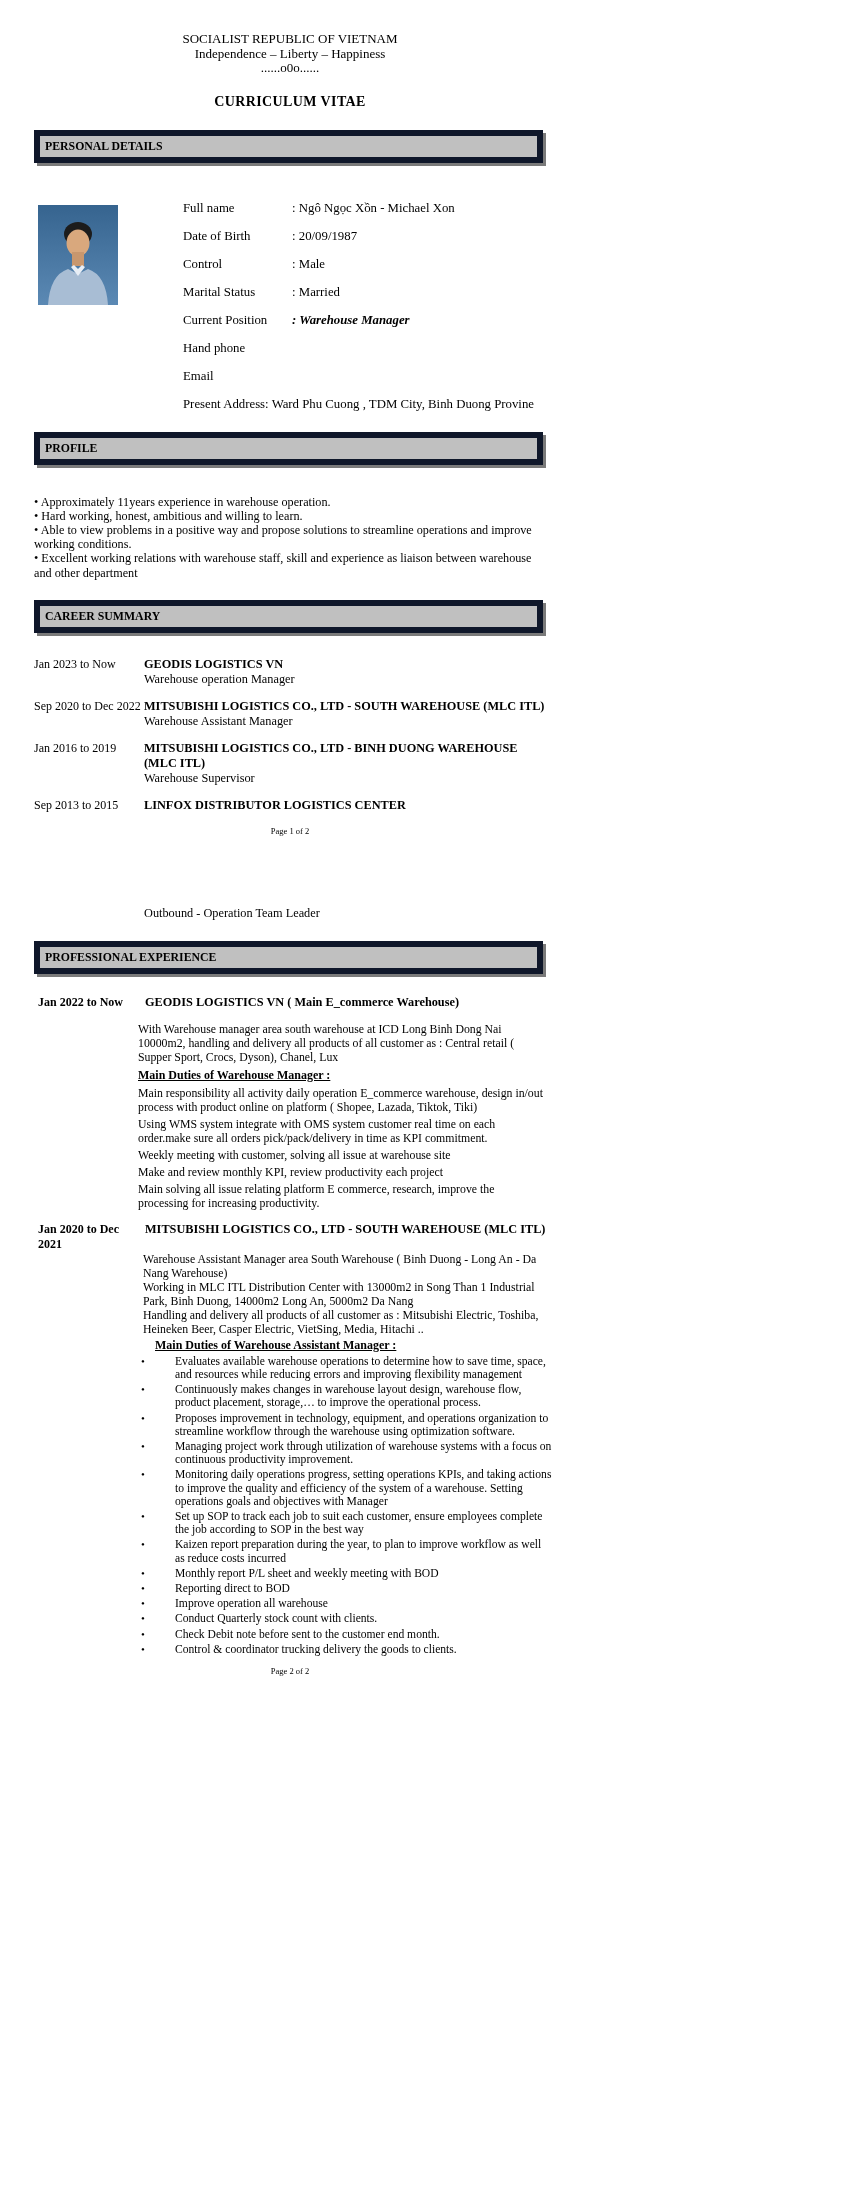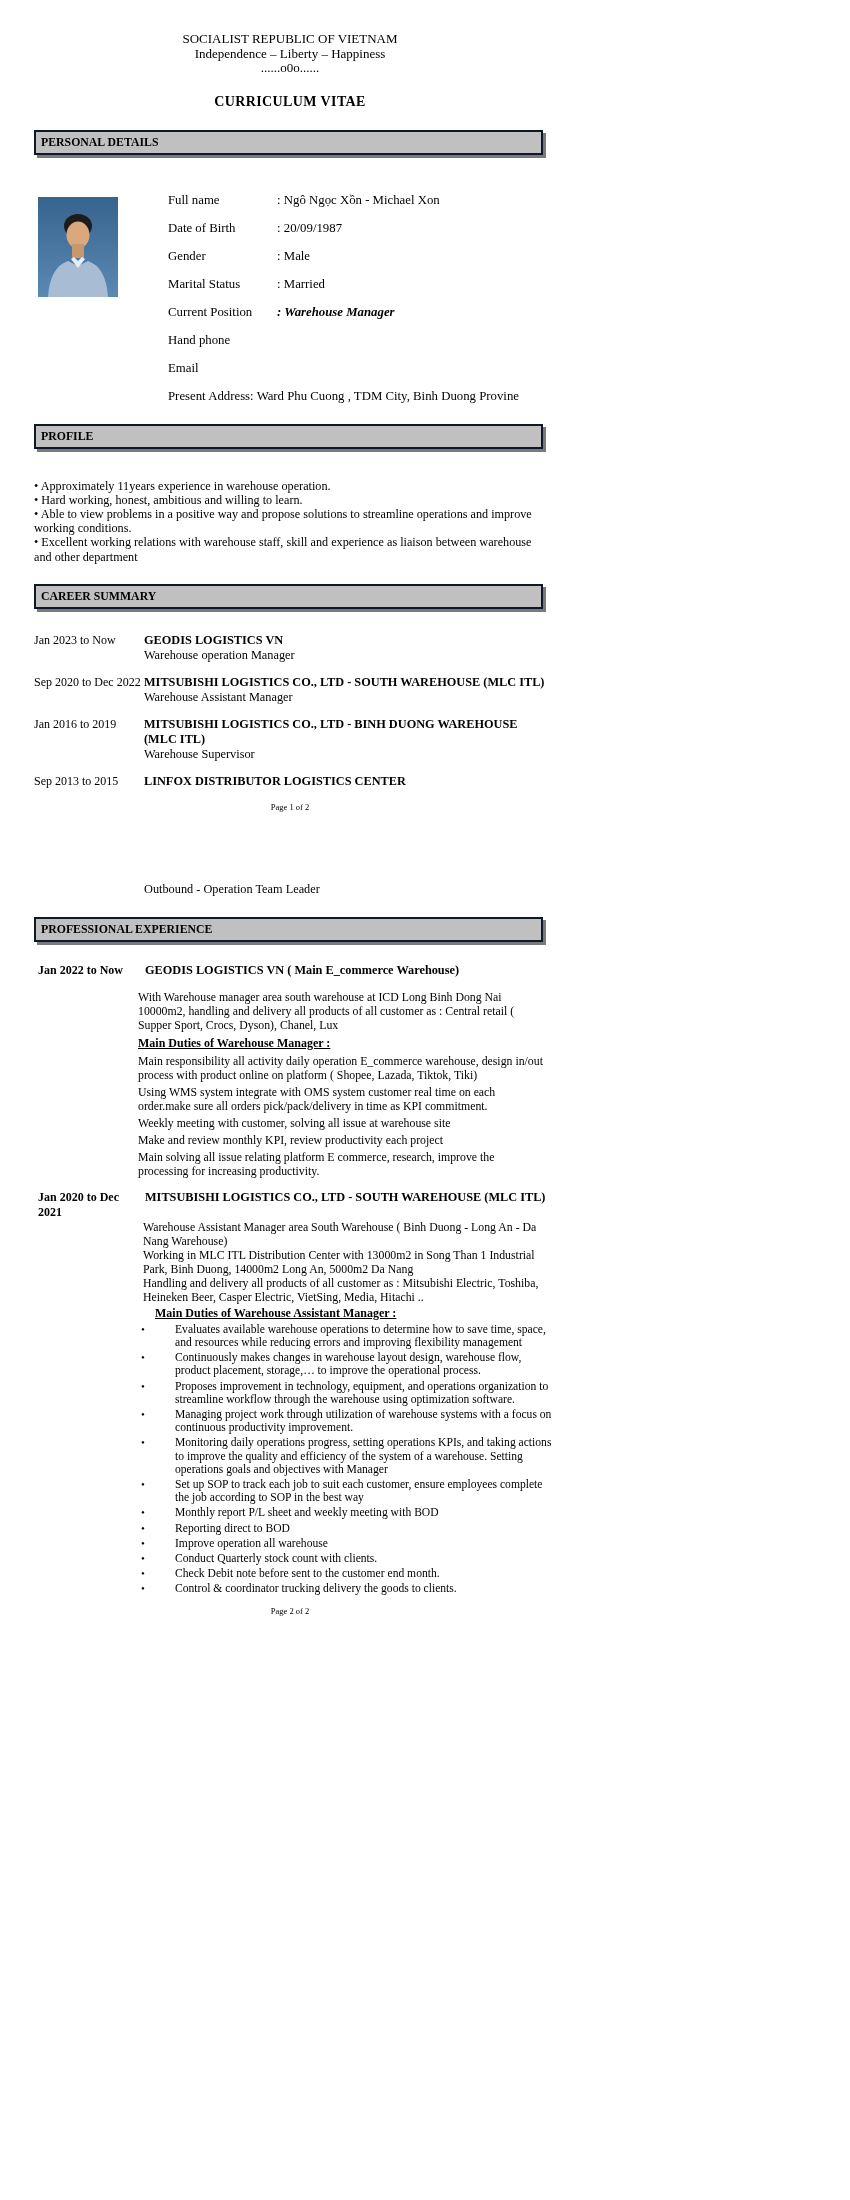--- a/index.html
+++ b/index.html
@@ -13,33 +13,33 @@
   .content { position:absolute; left:34px; top:0; width:512px; }
 
   
   .nat { padding-top:32px; text-align:center; font-size:13px; line-height:14.5px; }
   .cv-title { margin-top:18px; text-align:center; font-size:14px; font-weight:bold; letter-spacing:.4px; }
 
   
   .bar {
     margin-top:20px;
     background:#c0c0c0;
-    border:2px solid #0f172a;
+    border:6px solid #0f172a;
     box-shadow:3px 3px 0 #7a7a7a;
     font-weight:bold;
     font-size:11.8px;
     padding:3px 6px 3px 5px;
     width:509px;
   }
 
   
   .personal { display:flex; margin-top:38px; }
   .photo { width:80px; height:100px; margin-left:4px; margin-top:4px; flex:none; }
   .photo svg { display:block; width:80px; height:100px; }
-  .fields { margin-left:50px; font-size:12.8px; }
+  .fields { margin-left:65px; font-size:12.8px; }
   .frow { margin-bottom:13px; }
   .flabel { display:inline-block; width:109px; }
   .fvalue {}
   .fvalue.bold-italic { font-weight:bold; font-style:italic; }
   .address { margin-top:8px; font-size:12.8px; }
 
   
   .profile-text { margin-top:30px; font-size:12.2px; line-height:14.2px; width:510px; }
 
   
@@ -115,21 +115,21 @@
         </svg>
       </div>
       <div class="fields">
         <div class="frow">
           <span class="flabel">Full name</span><span class="fvalue">: Ngô Ngọc Xồn -  Michael Xon</span>
         </div>
         <div class="frow">
           <span class="flabel">Date of Birth</span><span class="fvalue">: 20/09/1987</span>
         </div>
         <div class="frow">
-          <span class="flabel">Gender</span><span class="fvalue">: Male</span>
+          <span class="flabel">Control</span><span class="fvalue">: Male</span>
         </div>
         <div class="frow">
           <span class="flabel">Marital Status</span><span class="fvalue">: Married</span>
         </div>
         <div class="frow">
           <span class="flabel">Current Position</span><span class="fvalue bold-italic">: Warehouse Manager</span>
         </div>
         <div class="frow">
           <span class="flabel">Hand phone</span><span class="fvalue"></span>
         </div>
@@ -215,20 +215,21 @@
     <div class="p2">Handling and delivery all products of all customer as : Mitsubishi Electric, Toshiba, Heineken Beer, Casper Electric, VietSing, Media, Hitachi ..</div>
     <div class="duties duties2">Main Duties of  Warehouse Assistant Manager :</div>
 
     <div class="blist">
       <div class="bitem">Evaluates available warehouse operations to determine how to save time, space, and resources while reducing errors and improving flexibility management</div>
       <div class="bitem">Continuously makes changes in warehouse layout design, warehouse flow, product placement, storage,… to improve the operational process.</div>
       <div class="bitem">Proposes improvement in technology, equipment, and operations organization to streamline workflow through the warehouse using optimization software.</div>
       <div class="bitem">Managing project work through utilization of warehouse systems with a focus on continuous productivity improvement.</div>
       <div class="bitem">Monitoring daily operations progress, setting operations KPIs, and taking actions to improve the quality and efficiency of the system of a warehouse. Setting operations goals and objectives with Manager</div>
       <div class="bitem">Set up SOP to track each job to suit each customer, ensure employees complete the job according to SOP in the best way</div>
+      <div class="bitem">Kaizen report preparation during the year, to plan to improve workflow as well as reduce costs incurred</div>
       <div class="bitem">Monthly report P/L sheet and weekly meeting with BOD</div>
       <div class="bitem">Reporting  direct to BOD</div>
       <div class="bitem">Improve operation all warehouse</div>
       <div class="bitem">Conduct Quarterly stock count with clients.</div>
       <div class="bitem">Check Debit note before sent to the customer end month.</div>
       <div class="bitem">Control &amp; coordinator trucking delivery the goods to clients.</div>
     </div>
 
     <div class="pgfoot pg2">Page 2 of 2</div>
 

